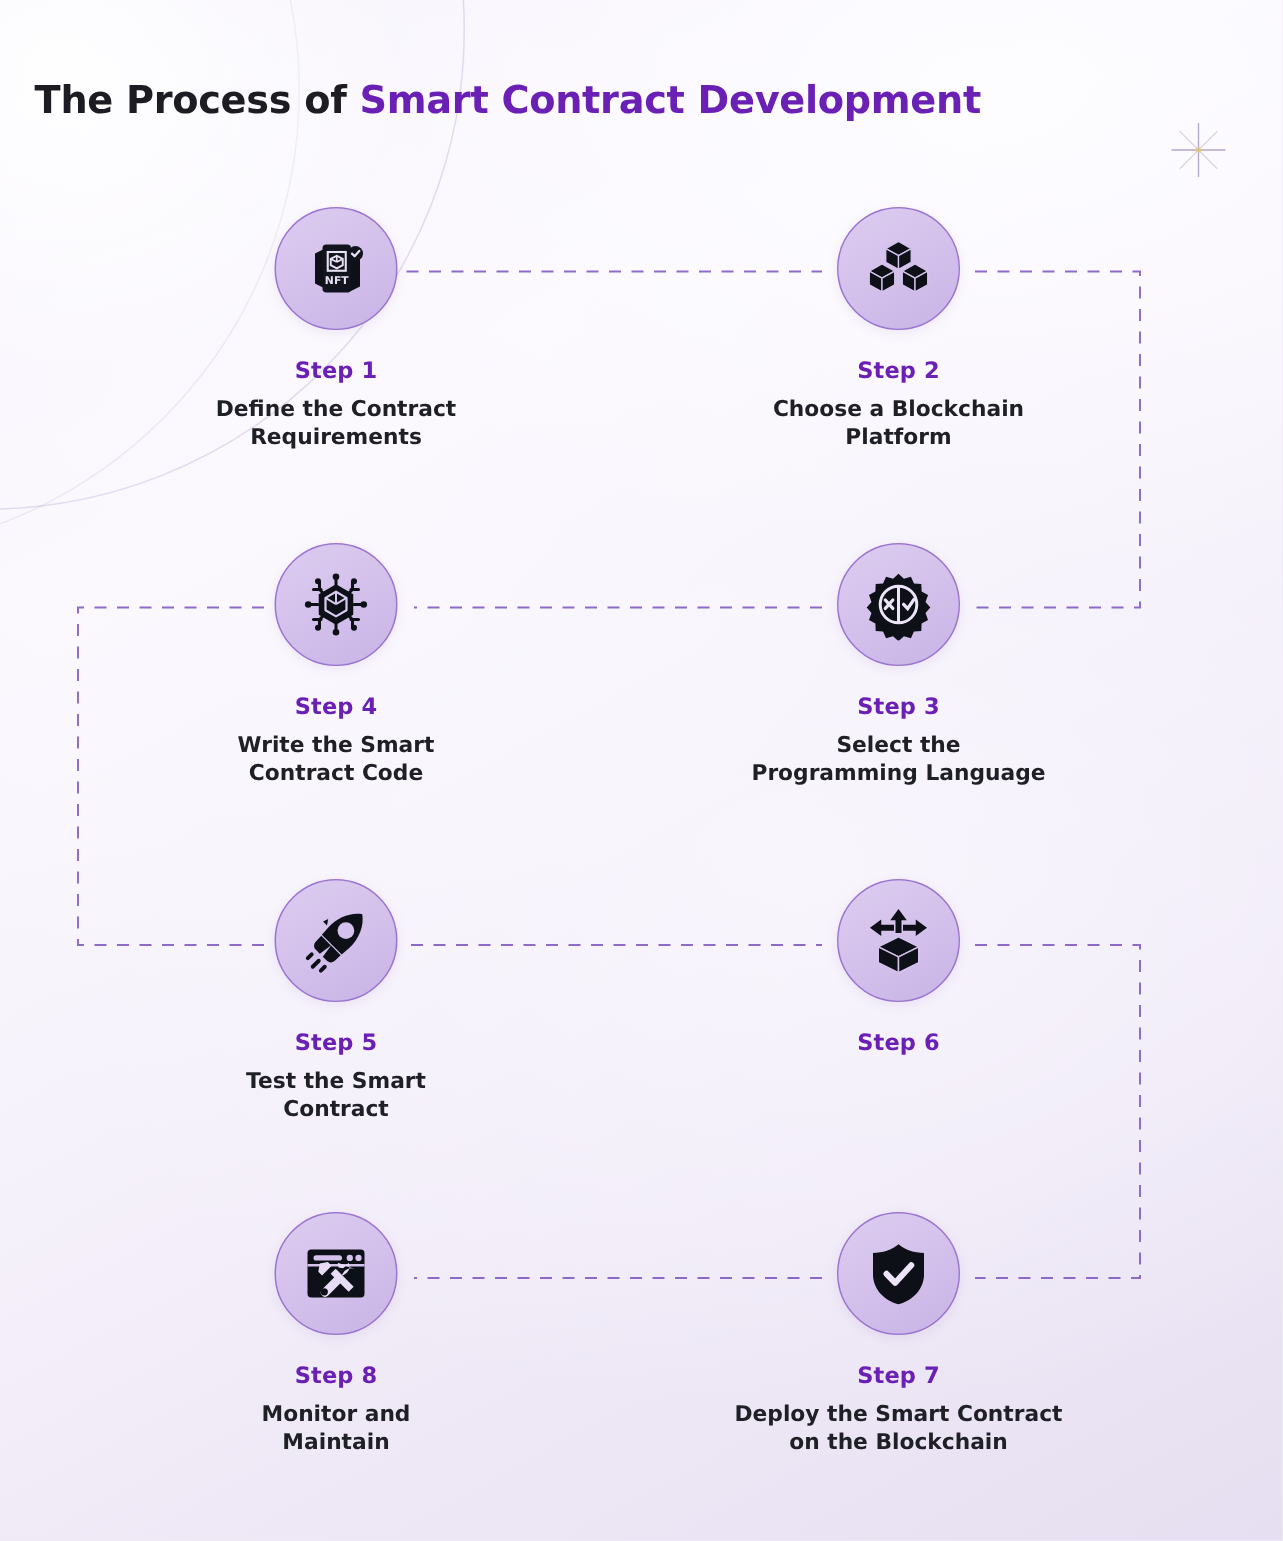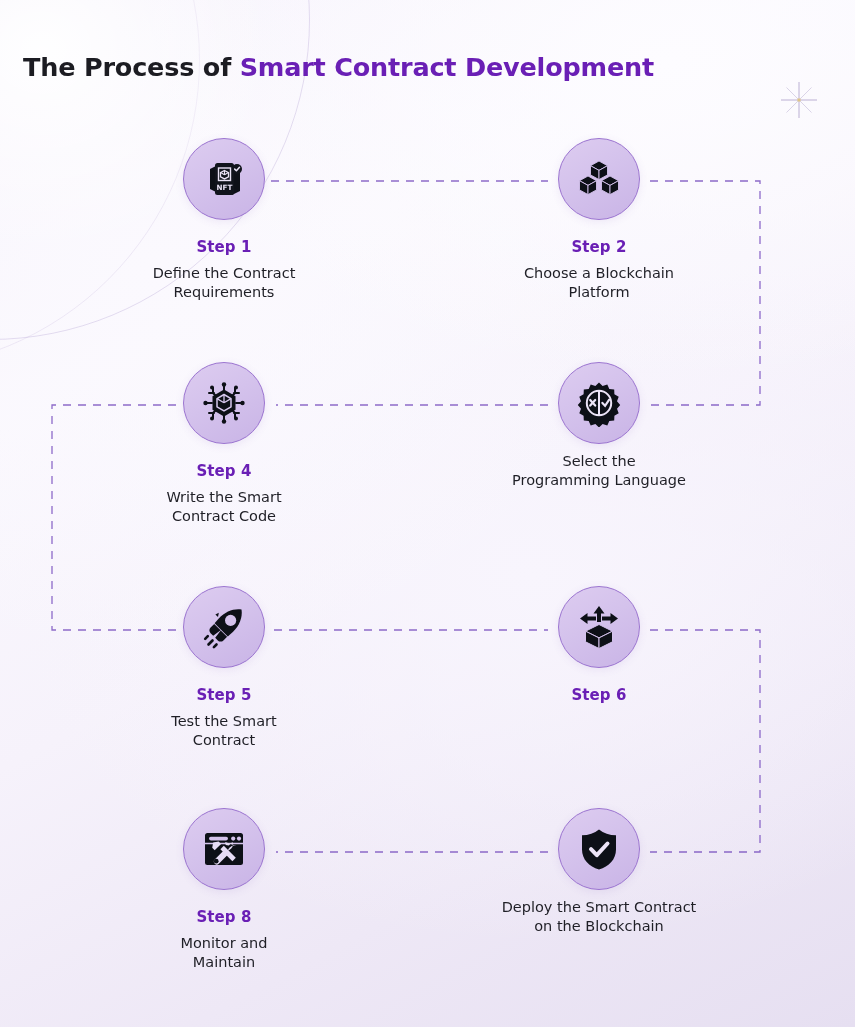--- a/index.html
+++ b/index.html
@@ -69,21 +69,21 @@
   }
   .bubble svg { display:block; }
 
   .step-num {
     margin-top:18px;
     font-size:15px; font-weight:bold; color:#6a1fb5;
     letter-spacing:0.1px;
   }
   .step-desc {
     margin-top:8px;
-    font-size:14.5px; line-height:1.32; color:#1f1f26; font-weight:400;
+    font-size:14.5px; line-height:1.32; color:#1f1f26; font-weight:700;
     white-space:pre-line;
   }
 </style>
 </head>
 <body>
 
 <div id="bg-gradient"></div>
 <div id="bg-arc-1"></div>
 <div id="bg-arc-2"></div>
 <div id="bg-glow-tl"></div>
@@ -209,20 +209,21 @@
       <path fill="#0d1017" d="M24 3.5 l3.6 3.4 4.7-1.4 2 4.5 4.9 .4 .2 4.9 4.3 2.4 -1.7 4.6 3.2 3.7 -3.2 3.7 1.7 4.6 -4.3 2.4 -.2 4.9 -4.9 .4 -2 4.5 -4.7-1.4 -3.6 3.4 -3.6-3.4 -4.7 1.4 -2-4.5 -4.9-.4 -.2-4.9 -4.3-2.4 1.7-4.6 -3.2-3.7 3.2-3.7 -1.7-4.6 4.3-2.4 .2-4.9 4.9-.4 2-4.5 4.7 1.4 Z"></path>
       <circle cx="24" cy="24" r="12.2" fill="none" stroke="#ece4f7" stroke-width="2"></circle>
       <line x1="24" y1="11.8" x2="24" y2="36.2" stroke="#ece4f7" stroke-width="2"></line>
       <g stroke="#ece4f7" stroke-width="2.2" stroke-linecap="round" fill="none">
         <path d="M15.2 21 L20.2 26.6"></path>
         <path d="M20.2 21 L15.2 26.6"></path>
         <path d="M27.4 23.9 L30.1 26.8 L34.2 20.7"></path>
       </g>
     </svg>
   </div>
+  <div class="step-num">Step 3</div>
   <div class="step-desc">Select the
 Programming Language</div>
 </div>
 
 <div class="step step-l" style="top:586px">
   <div class="bubble">
     <svg width="46" height="46" viewBox="0 0 46 46">
       <g fill="#0d1017">
         <path d="M40.5 5.5 C33 4.2 24 7.6 18 14.2 L13.6 19.2 L26.8 32.4 L31.8 28 C38.4 22 41.8 13 40.5 5.5 Z"></path>
         <circle cx="29.6" cy="16.4" r="5.6" fill="#d4c2ec"></circle>
@@ -286,15 +287,16 @@
 Maintain</div>
 </div>
 
 <div class="step step-r" style="top:808px">
   <div class="bubble">
     <svg width="44" height="46" viewBox="0 0 44 46">
       <path fill="#0d1017" d="M22 3.5 C17.5 7.2 11.5 9.3 5 9.3 L5 23.5 C5 33.2 12 40.8 22 43.5 C32 40.8 39 33.2 39 23.5 L39 9.3 C32.5 9.3 26.5 7.2 22 3.5 Z"></path>
       <path d="M14 23.2 L19.8 29.2 L30.5 17.5" fill="none" stroke="#ece4f7" stroke-width="4" stroke-linecap="round" stroke-linejoin="round"></path>
     </svg>
   </div>
+  <div class="step-num">Step 7</div>
   <div class="step-desc">Deploy the Smart Contract
 on the Blockchain</div>
 </div>
 
 </body></html>

